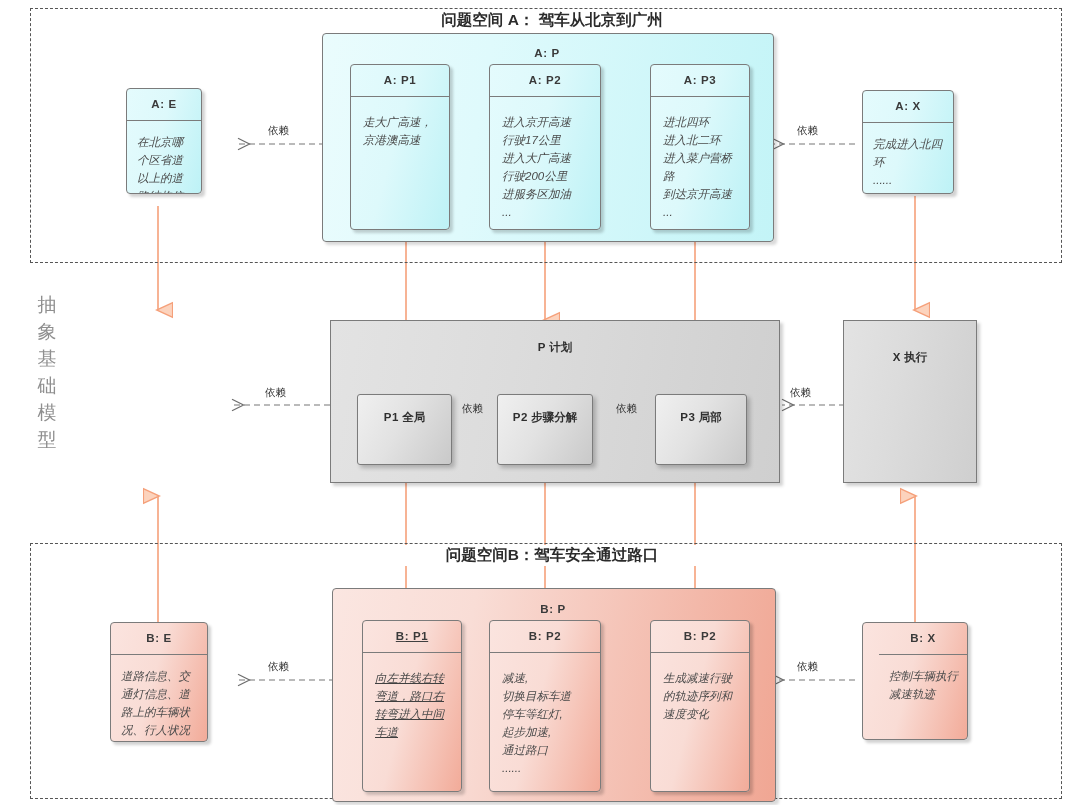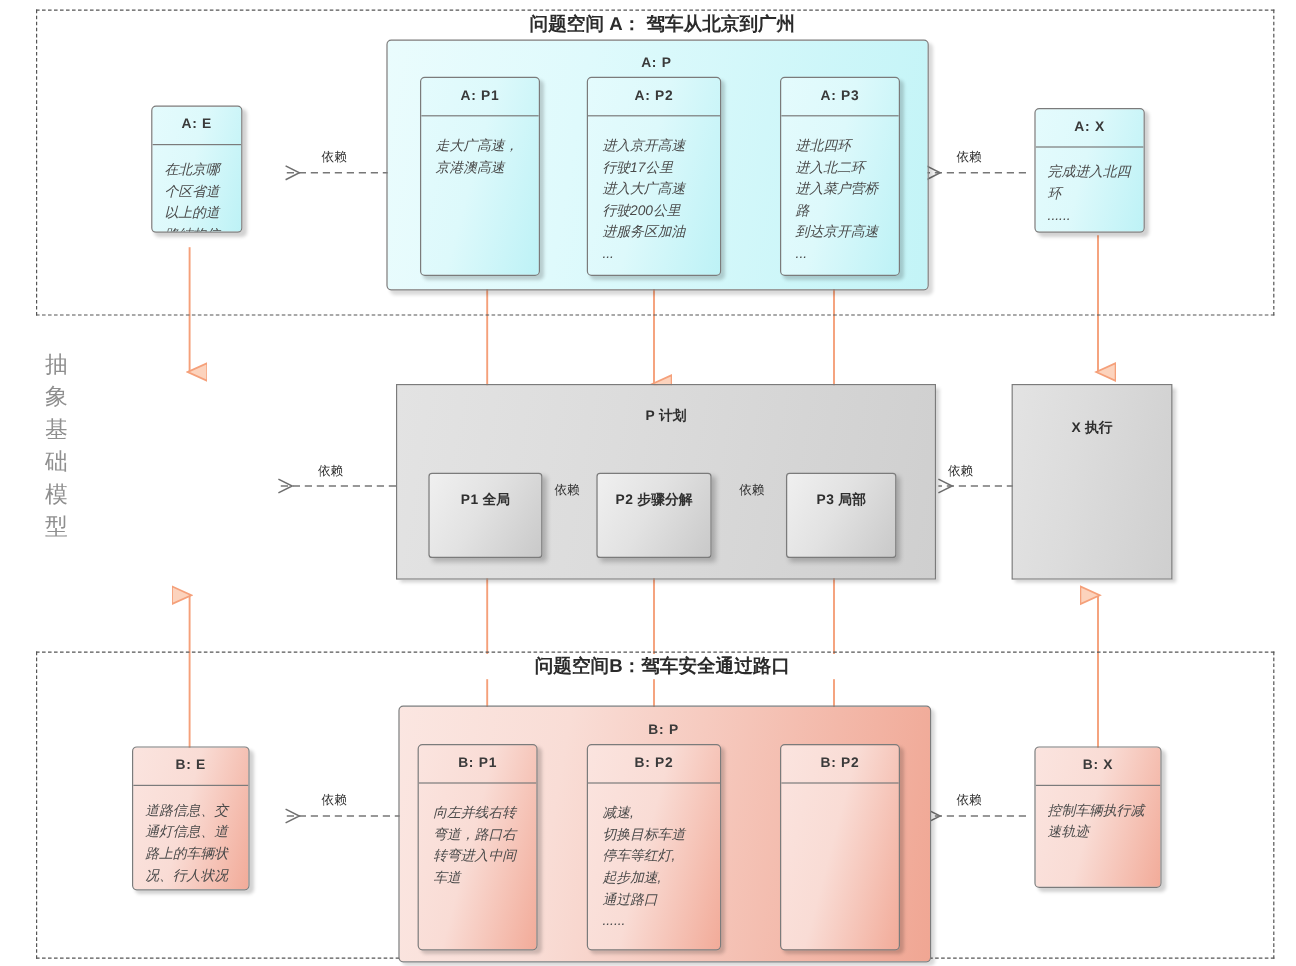--- a/index.html
+++ b/index.html
@@ -307,40 +307,41 @@
   <div class="space-title" style="left:376px; top:545px; width:340px;">问题空间B：驾车安全通过路口</div>
 
   <div class="red-frame-box" style="position:absolute; left:332px; top:588px; width:442px; height:212px; box-shadow:3px 3px 3px rgba(0,0,0,0.15);"></div>
   <div class="frame-caption" style="left:332px; width:442px; top:603px;">B: P</div>
 
   <div class="ubox rd-card" style="left:110px; top:622px; width:98px; height:120px;">
     <div class="ubox-head">B: E</div>
     <div class="ubox-body" style="padding:12px 8px 6px 10px;">道路信息、交通灯信息、道路上的车辆状况、行人状况</div>
   </div>
 
-  <div class="ubox rd-card" style="left:348px; top:620px; width:100px; height:172px;">
+  <div class="ubox rd-card" style="left:362px; top:620px; width:100px; height:172px;text-decoration:underline;">
     <div class="ubox-head">B: P1</div>
     <div class="ubox-body">向左并线右转弯道，路口右转弯进入中间车道</div>
   </div>
 
   <div class="ubox rd-card" style="left:489px; top:620px; width:112px; height:172px;">
     <div class="ubox-head">B: P2</div>
     <div class="ubox-body" style="white-space:pre-line;">减速,
 切换目标车道
 停车等红灯,
 起步加速,
 通过路口
 ......</div>
   </div>
 
   <div class="ubox rd-card" style="left:650px; top:620px; width:100px; height:172px;">
     <div class="ubox-head">B: P2</div>
-  </div>
-
-  <div class="ubox rd-card" style="left:862px; top:622px; width:106px; height:118px;">
+    <div class="ubox-body">生成减速行驶的轨迹序列和速度变化</div>
+  </div>
+
+  <div class="ubox rd-card" style="left:862px; top:622px; width:106px; height:118px;padding-left:16px;">
     <div class="ubox-head">B: X</div>
     <div class="ubox-body" style="padding:12px 8px 6px 10px;">控制车辆执行减速轨迹</div>
   </div>
 
   <div class="dep-label" style="left:268px; top:660px;">依赖</div>
   <div class="dep-label" style="left:797px; top:660px;">依赖</div>
 
 </div>
 
 </body></html>

